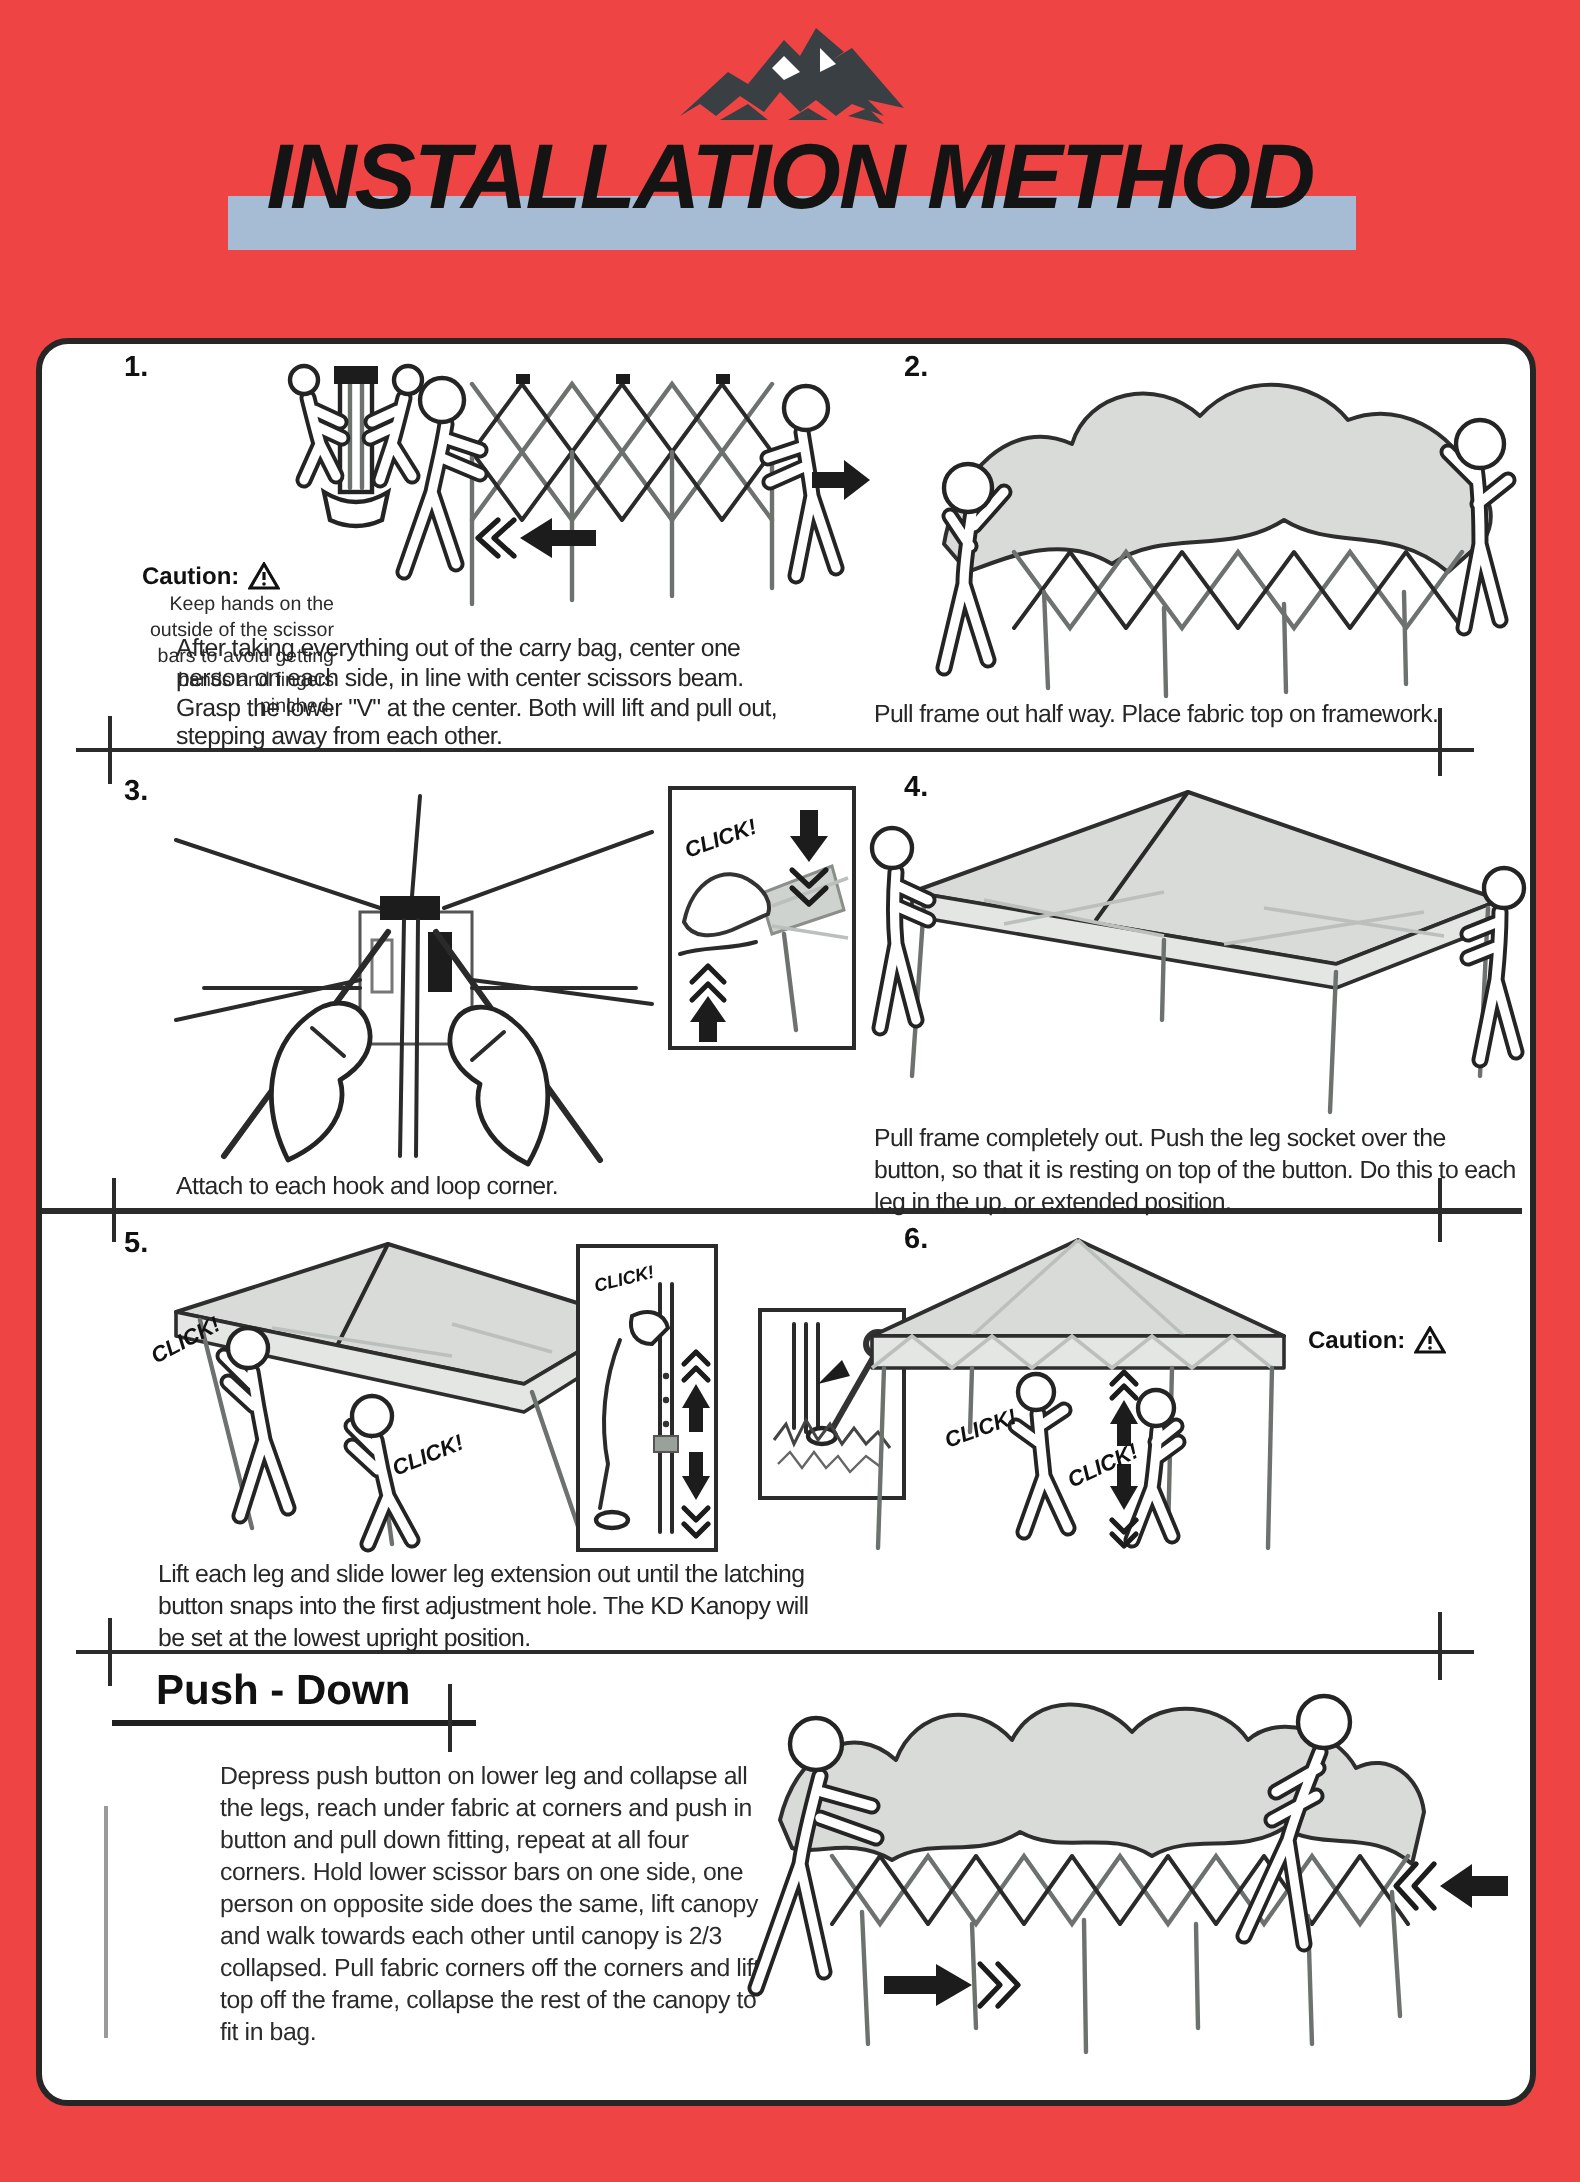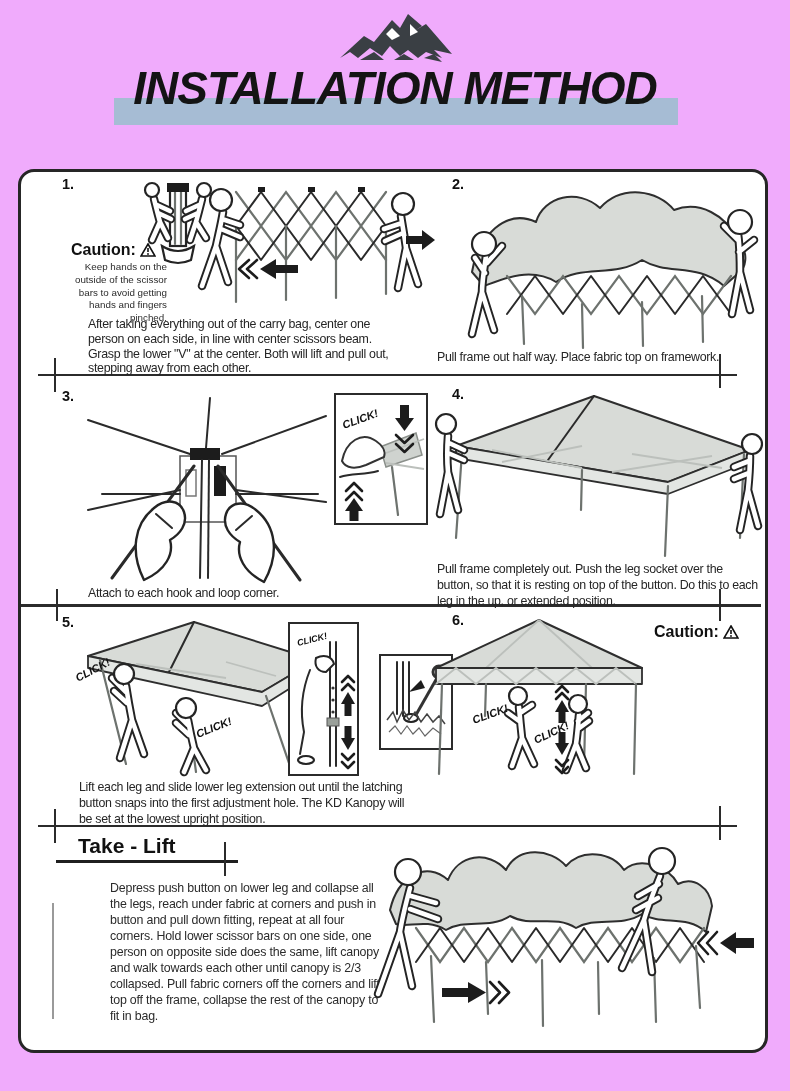--- a/index.html
+++ b/index.html
@@ -1,37 +1,37 @@
 <!DOCTYPE html>
 <html><head>
 <meta charset="utf-8">
 <style>
   html,body{margin:0;padding:0;background:#ffffff;}
-  #page{position:relative;width:790px;height:1091px;background:#f0abfc;overflow:hidden;
+  #page{position:relative;width:790px;height:1091px;background:#ef4444;overflow:hidden;
         font-family:"Liberation Sans",sans-serif;color:#1d1d1d;}
   .abs{position:absolute;}
 
   
   #logo{left:330px;top:6px;width:130px;height:62px;}
   #title{left:0;top:62px;width:790px;text-align:center;font-size:46px;line-height:52px;
          font-weight:bold;font-style:italic;letter-spacing:-1px;color:#141414;z-index:2;}
   #title-bar{left:114px;top:98px;width:564px;height:27px;background:#a6bcd4;z-index:1;}
 
   
   #panel{left:18px;top:169px;width:744px;height:878px;border:3px solid #262626;border-radius:16px;background:#fff;}
 
   .divider{background:#2b2b2b;}
   .tick{background:#2b2b2b;width:2px;}
 
   .stepnum{font-size:14.5px;font-weight:bold;color:#111;}
   .caption{font-size:12.4px;line-height:14.8px;letter-spacing:-0.3px;color:#262626;}
   .caption.med{line-height:16.2px;}
   .nowrap{white-space:nowrap;}
 
-  .caution-head{font-size:16px;font-weight:bold;color:#111;display:flex;align-items:center;gap:4px;}
+  .caution-head{font-size:12px;font-weight:bold;color:#111;display:flex;align-items:center;gap:4px;margin-top:40px;}
   .caution-body{font-size:9.8px;line-height:12.8px;color:#2b2b2b;margin-top:2px;text-align:right;}
 
   .inset{border:2px solid #2b2b2b;background:#fff;}
 
   
   #td-heading{font-size:21px;font-weight:bold;color:#111;}
   #td-underline{background:#1f1f1f;height:2.5px;}
   #td-rule{background:#9a9a9a;width:1.5px;}
   #td-body{font-size:12.4px;line-height:16px;letter-spacing:-0.2px;color:#2b2b2b;margin-left:20px;}
 
@@ -384,21 +384,21 @@
       <span>Caution:</span>
       <svg width="16" height="14" viewBox="0 0 16 14">
         <polygon points="8,1 15,13 1,13" fill="none" stroke="#111" stroke-width="1.6"></polygon>
         <line x1="8" y1="5" x2="8" y2="9" stroke="#111" stroke-width="1.6"></line>
         <circle cx="8" cy="11" r="0.9" fill="#111"></circle>
       </svg>
     </div>
   </div>
 
 
-  <div id="td-heading" class="abs" style="left:78px;top:834px">Take - Lift</div>
+  <div id="td-heading" class="abs" style="left:78px;top:834px">Push - Down</div>
   <div id="td-underline" class="abs" style="left:56px;top:860px;width:182px"></div>
   <div class="abs tick" style="left:224px;top:842px;height:34px"></div>
   <div id="td-rule" class="abs" style="left:52px;top:903px;height:116px"></div>
 
   <div id="td-body" class="abs" style="left:90px;top:880px;width:280px">Depress push button on lower leg and collapse all the legs, reach under fabric at corners and push in button and pull down fitting, repeat at all four corners. Hold lower scissor bars on one side, one person on opposite side does the same, lift canopy and walk towards each other until canopy is 2/3 collapsed. Pull fabric corners off the corners and lift top off the frame, collapse the rest of the canopy to fit in bag.</div>
 
   <svg class="abs" style="left:356px;top:836px" width="408" height="208" viewBox="0 0 408 208">
     <path class="fab" d="M34,74 C42,40 70,24 92,44 C102,18 132,14 150,34 C162,10 194,12 210,30 C226,12 256,16 268,34 C284,20 312,30 322,48 C338,40 354,52 356,70 L350,96 C330,78 306,90 286,78 C264,92 240,80 220,92 C198,78 176,92 154,80 C132,94 110,82 90,94 C70,82 52,92 40,88 Z"></path>
     <g>
       <polyline class="lng" points="60,92 84,126 108,92 132,126 156,92 180,126 204,92 228,126 252,92 276,126 300,92 324,126 348,92"></polyline>

